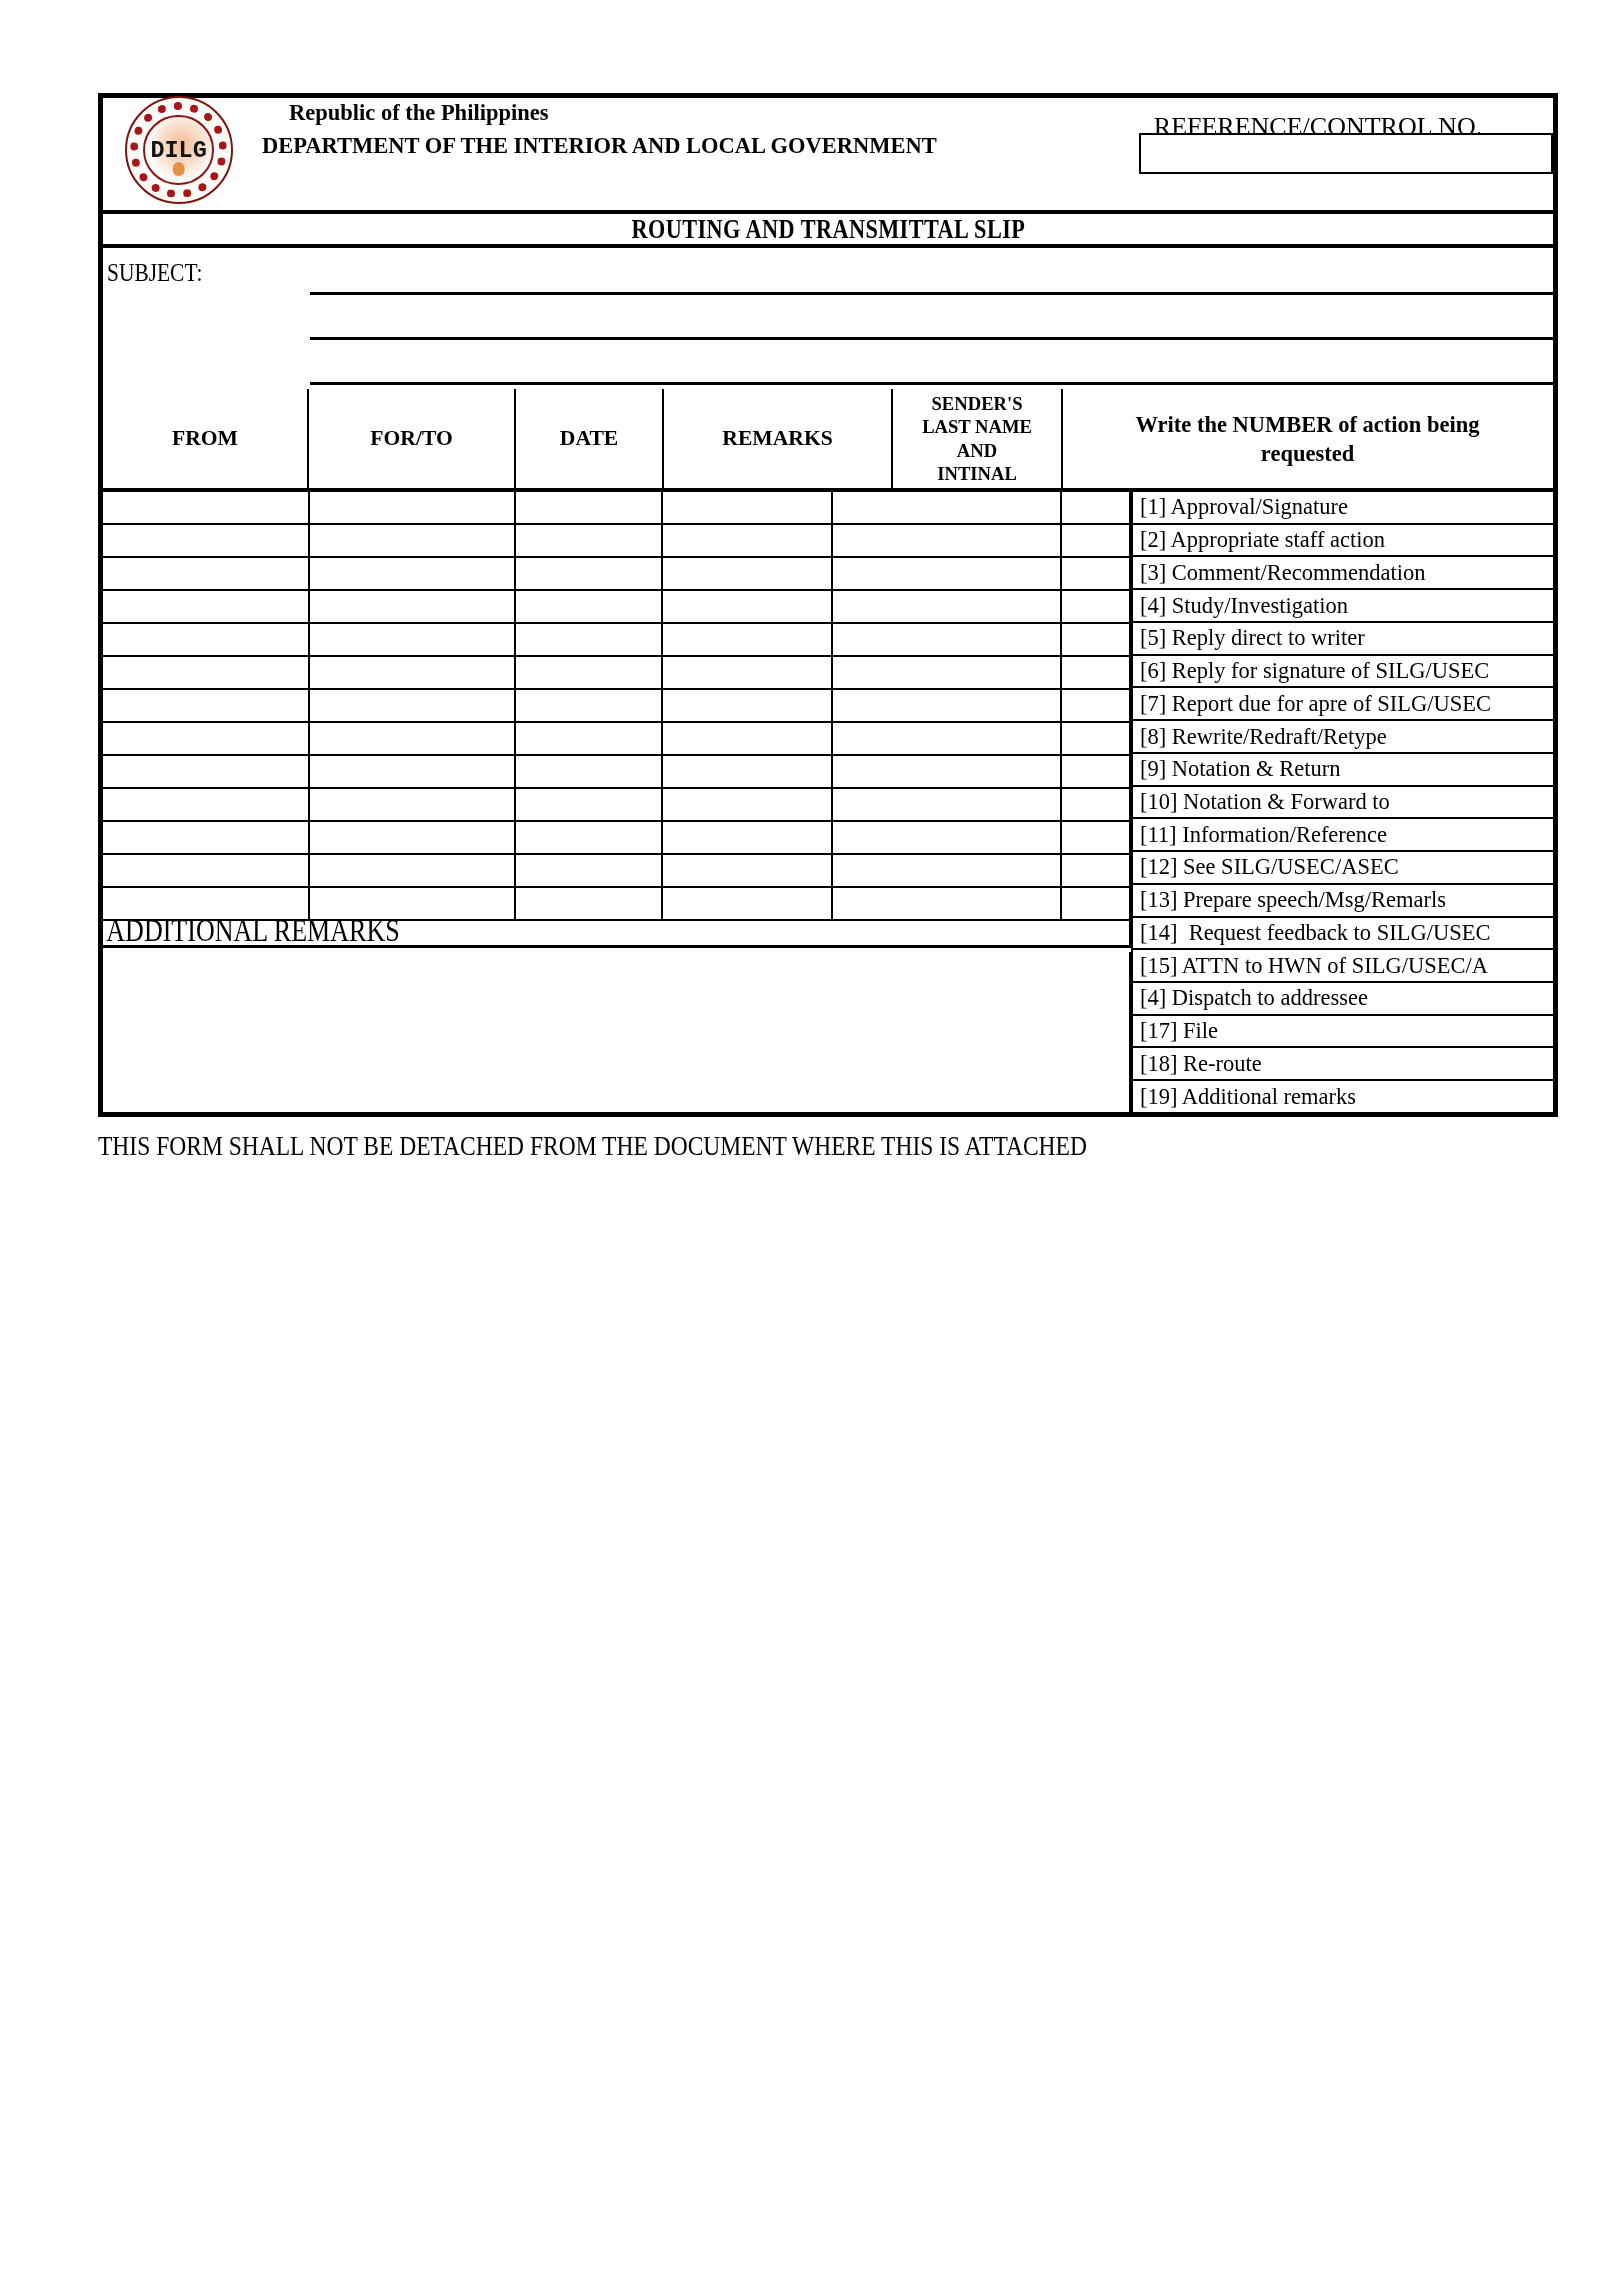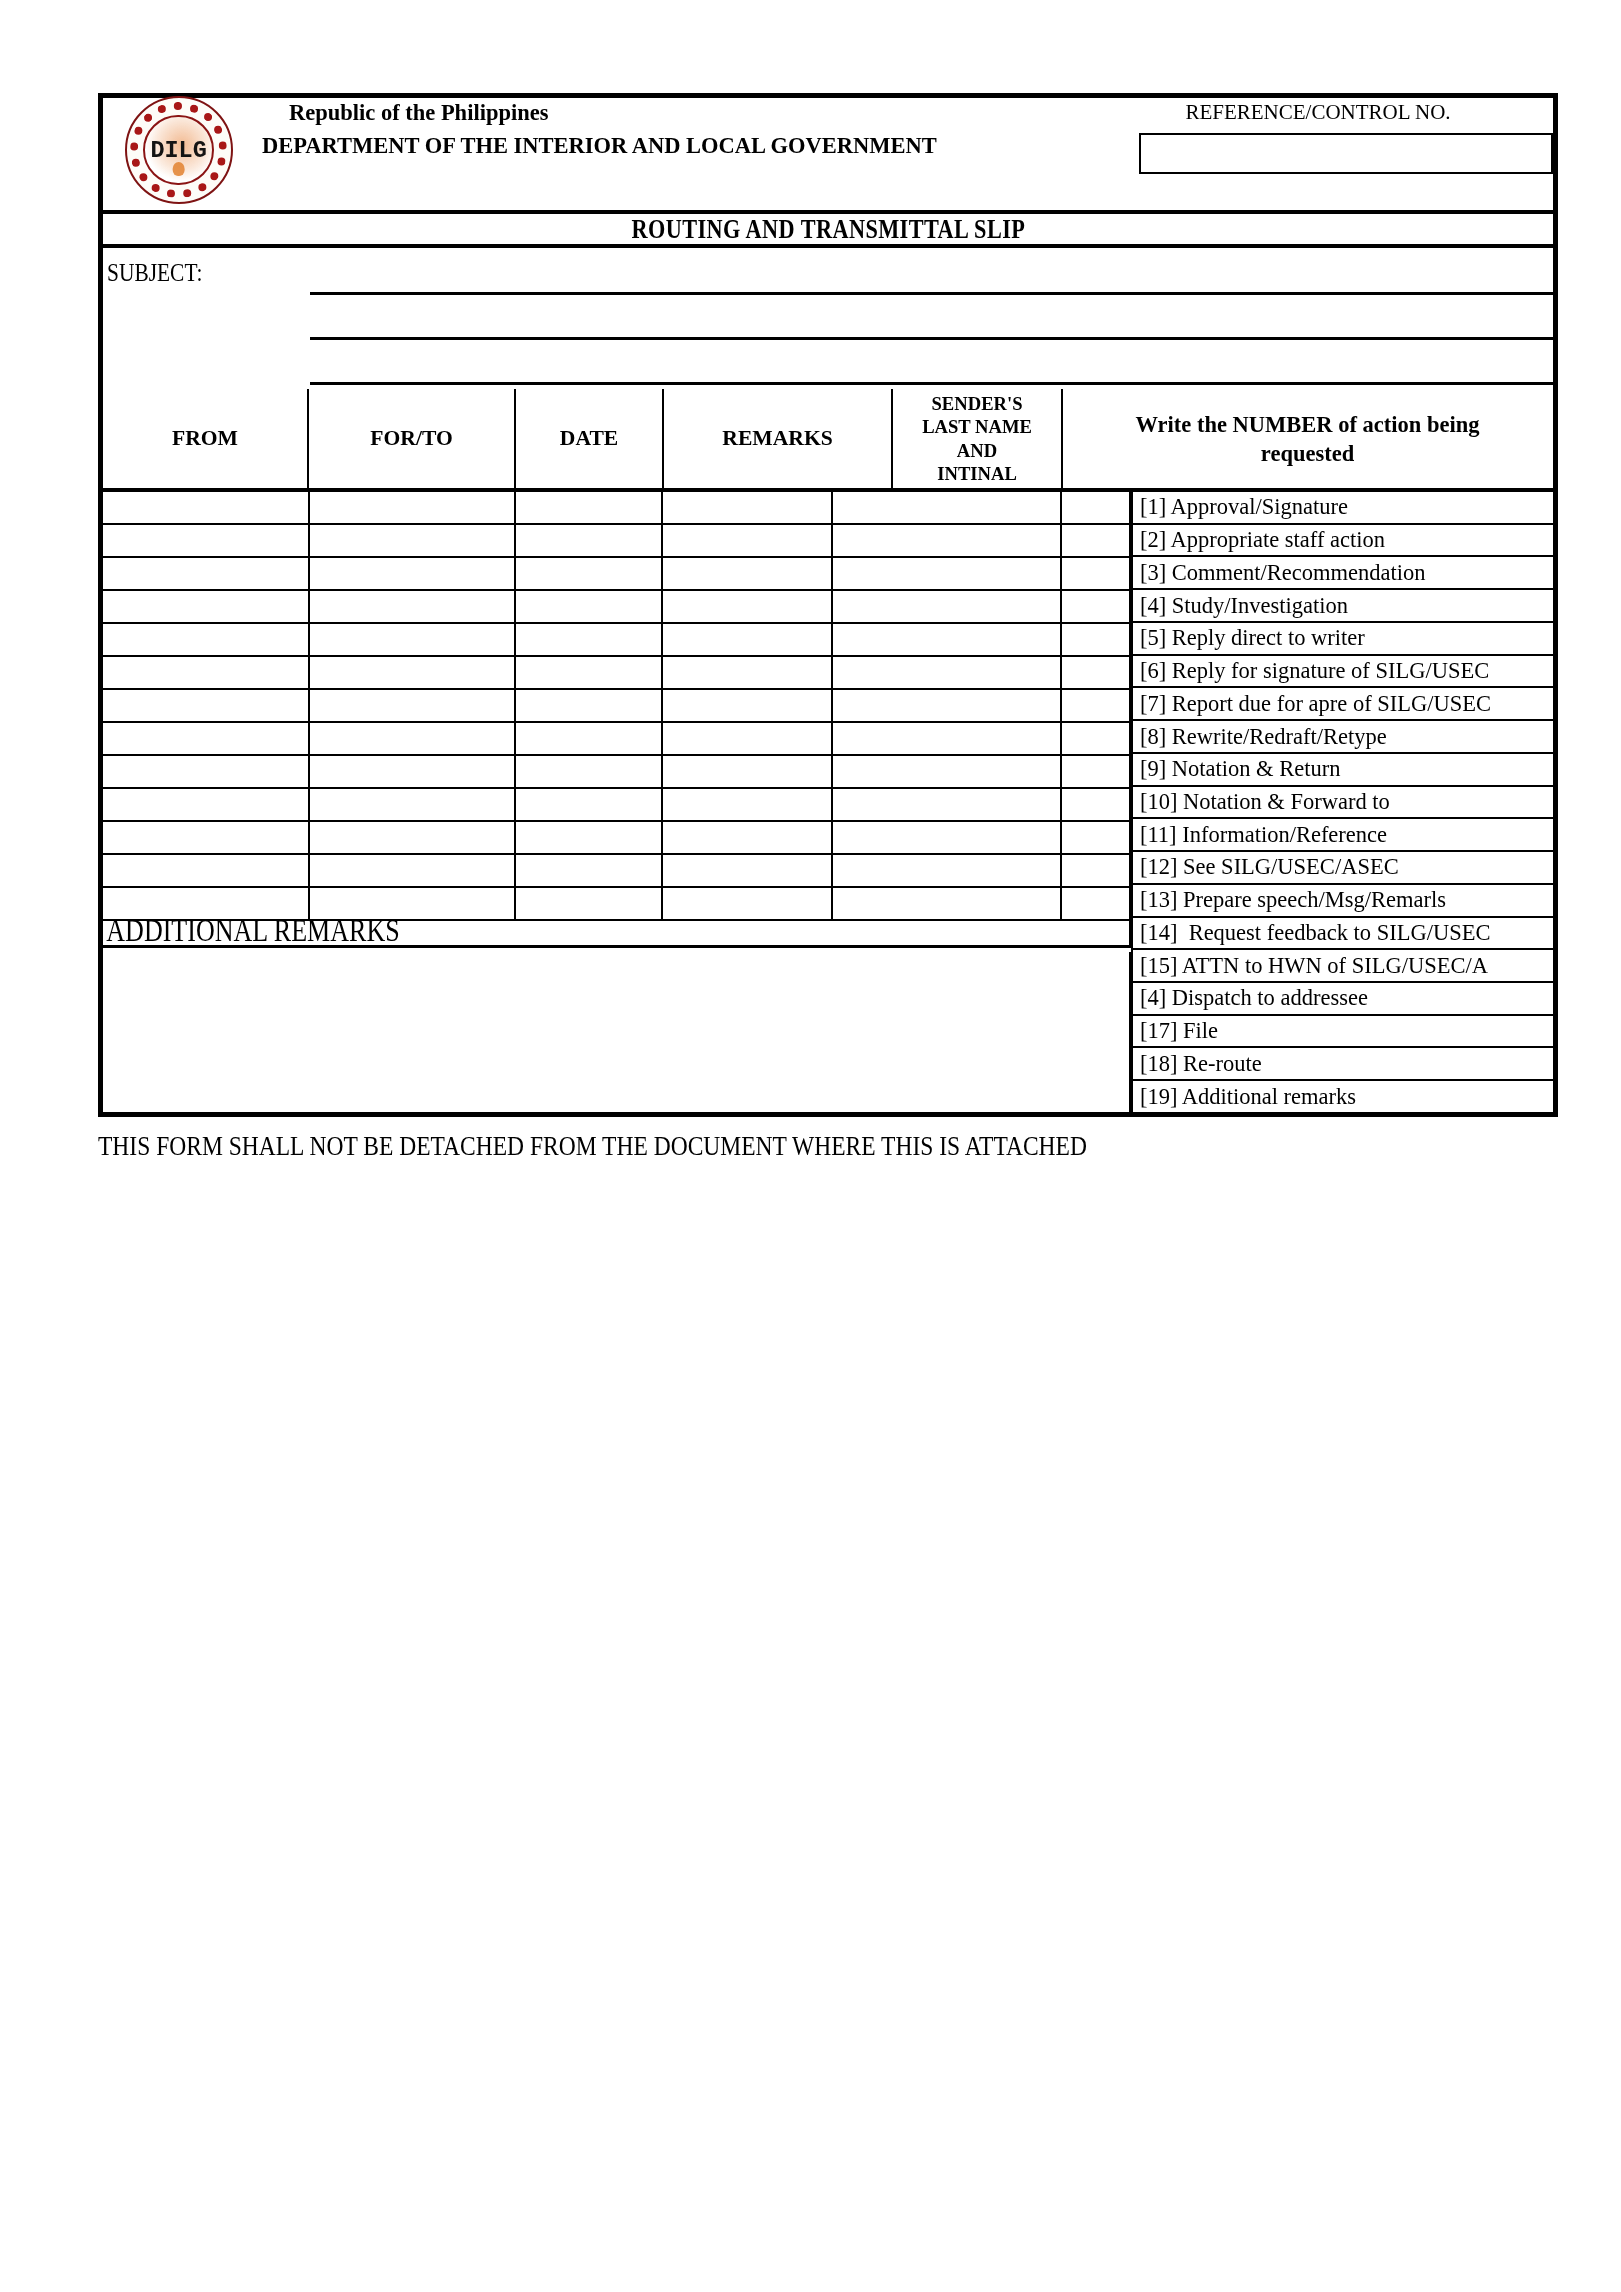--- a/index.html
+++ b/index.html
@@ -15,21 +15,21 @@
   .seal-ring{position:absolute;inset:3.9px;border-radius:50%;border:8.8px dotted #a81717;box-sizing:border-box;}
   .seal-inner{position:absolute;inset:16.7px;border-radius:50%;border:2px solid #8a1414;box-sizing:border-box;
         background:radial-gradient(circle at 55% 42%, rgba(232,131,58,.55), rgba(232,131,58,.18) 48%, transparent 68%),#fff;
         display:flex;align-items:center;justify-content:center;}
   .seal-inner:after{content:"";position:absolute;left:50%;bottom:6.9px;width:12.7px;height:14.7px;
         transform:translateX(-50%);background:#e2812f;border-radius:50% 50% 45% 45%;opacity:.85;}
   .seal-text{font-family:Liberation Mono, monospace;font-weight:bold;font-size:23.5px;color:#141414;}
 
   .republic{left:186px;top:2px;font-size:22.5px;font-weight:bold;white-space:nowrap;}
   .department{left:159px;top:35px;font-size:22.5px;font-weight:bold;white-space:nowrap;}
-  .ref-label{left:1019px;top:2px;width:392px;font-size:21px;text-align:center;white-space:nowrap;}
+  .ref-label{left:1019px;top:14px;width:392px;font-size:26px;text-align:center;white-space:nowrap;}
   .ref-box{left:1036px;top:35px;right:0;height:41px;border:2.9px solid #000;background:#fff;}
 
   
   .title-band{left:0;right:0;top:112px;height:38px;border-top:4.9px solid #000;border-bottom:4.9px solid #000;
         display:flex;align-items:center;justify-content:center;overflow:hidden;}
   .title-text{font-size:26.5px;font-weight:bold;letter-spacing:0.5px;transform:scaleX(.84);transform-origin:center;white-space:nowrap;}
 
   
   .subject-band{left:0;right:0;top:150px;height:141px;}
   .subject-label{position:absolute;left:3.9px;top:9.8px;font-size:25.5px;transform:scaleX(.84);transform-origin:left center;white-space:nowrap;}

